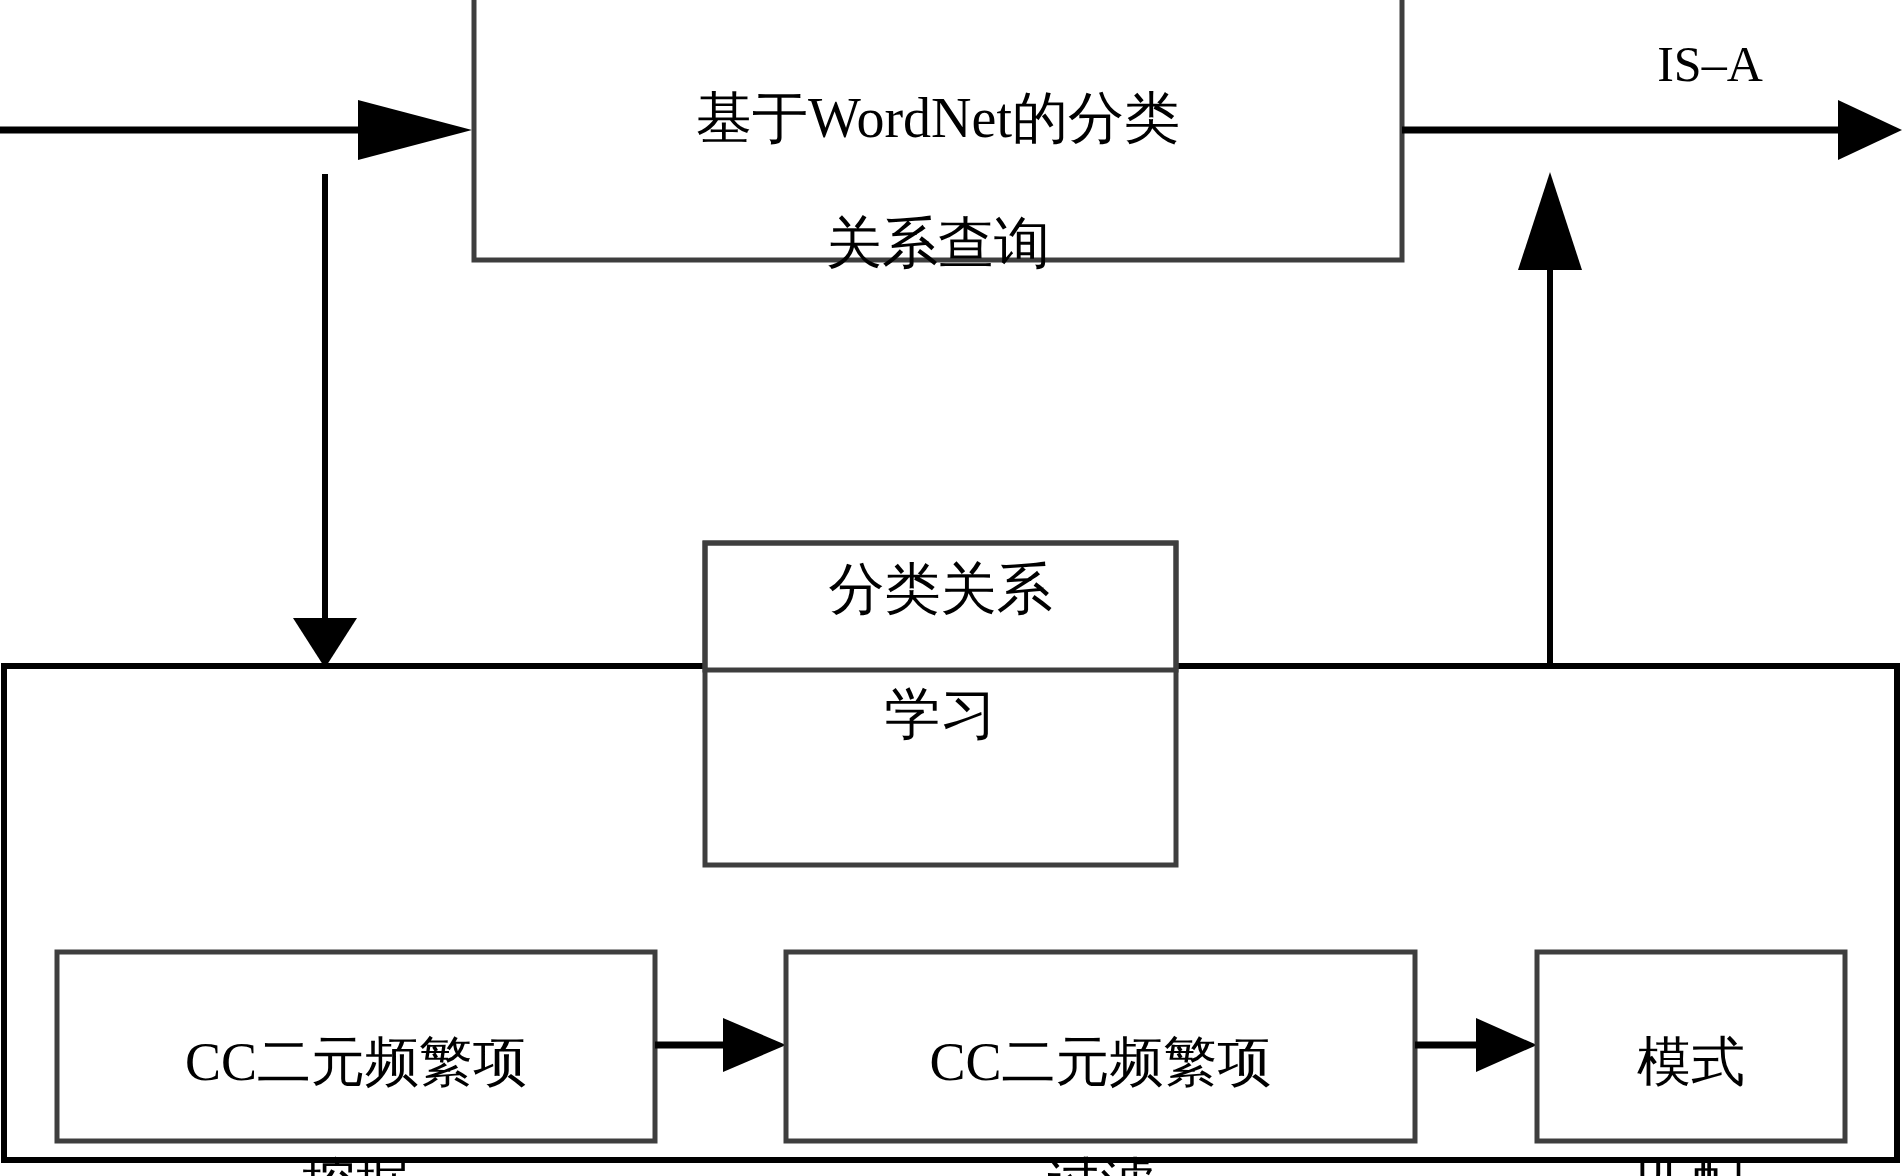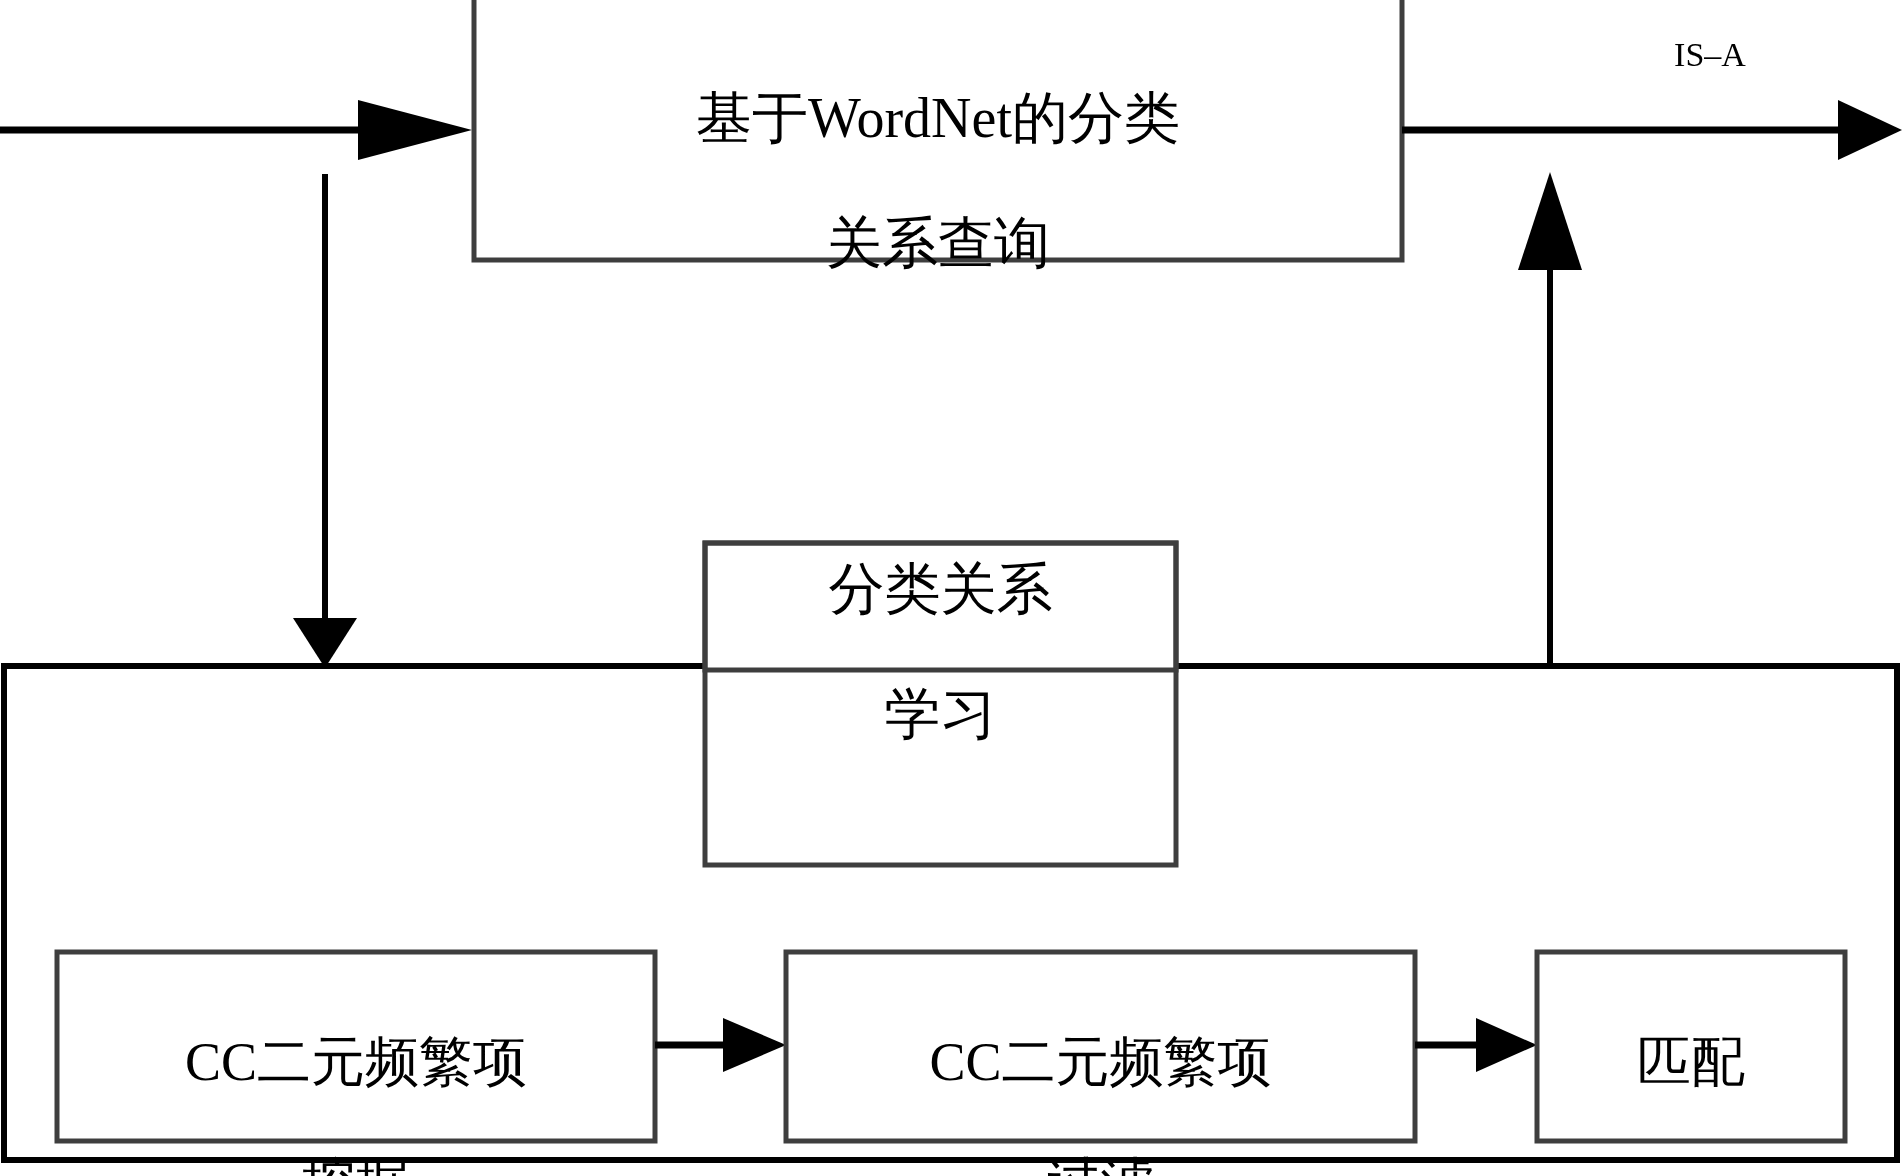--- a/index.html
+++ b/index.html
@@ -65,21 +65,21 @@
     white-space: pre-line;
     pointer-events: none;
   }
   .box-label {
     font-size: 56px;
   }
   .box-label-sm {
     font-size: 54px;
   }
   .edge-label {
-    font-size: 34px;
+    font-size: 50px;
   }
   .ital {
     font-style: italic;
   }
 </style>
 </head>
 <body>
 
 <div id="diagram-root">
 
@@ -148,16 +148,17 @@
     <div>CC二元频繁项</div>
     <div>挖掘</div>
   </div>
 
   <div class="lbl box-label-sm" style="left:786px; top:972px; width:629px;">
     <div>CC二元频繁项</div>
     <div>过滤</div>
   </div>
 
   <div class="lbl box-label-sm" style="left:1537px; top:972px; width:308px;">
+    <div>模式</div>
     <div>匹配</div>
   </div>
 
 </div>
 
 </body></html>

